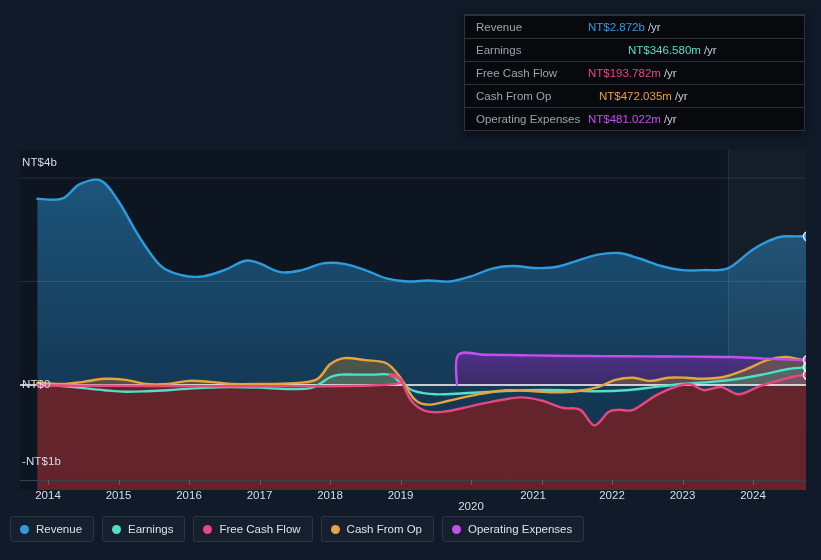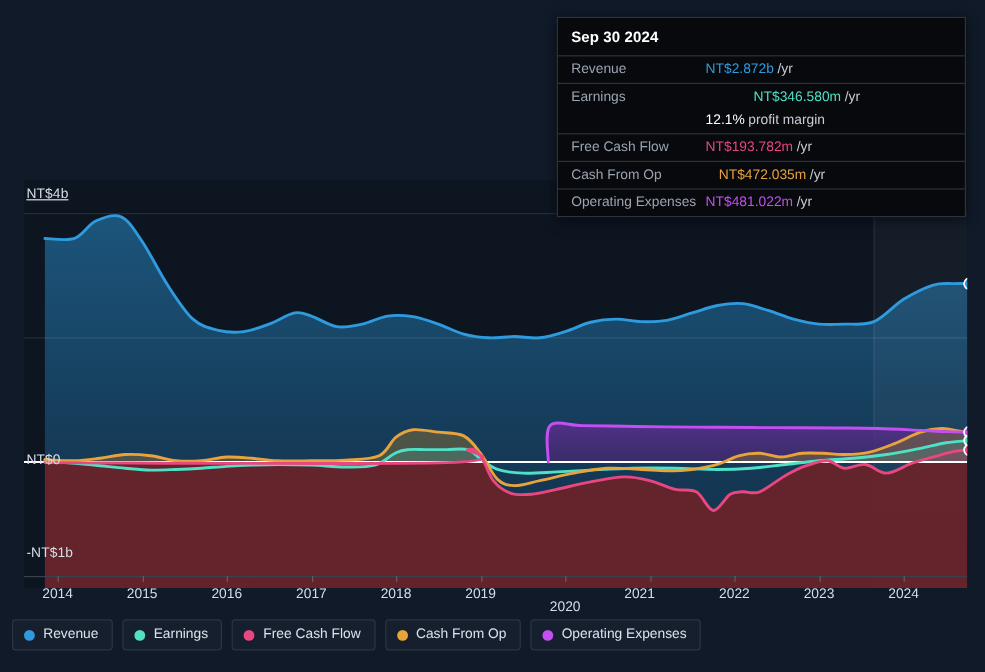--- a/index.html
+++ b/index.html
@@ -117,21 +117,21 @@
           <path d="M 37.42 235.52 C 93.24 235.52, 313.55 237.33, 372.30 235.52 C 431.05 233.71, 385.22 225.60, 389.92 224.65 C 394.62 223.70, 396.97 225.51, 400.50 229.82 C 404.03 234.14, 406.96 245.35, 411.08 250.53 C 415.19 255.70, 419.89 258.98, 425.17 260.88 C 430.46 262.77, 436.34 262.43, 442.80 261.91 C 449.26 261.39, 455.73 259.50, 463.95 257.77 C 472.18 256.04, 482.75 253.28, 492.15 251.56 C 501.55 249.84, 512.13 247.59, 520.35 247.42 C 528.58 247.25, 534.45 248.80, 541.50 250.53 C 548.55 252.25, 556.19 256.22, 562.65 257.77 C 569.11 259.32, 574.99 256.91, 580.27 259.84 C 585.56 262.77, 589.67 275.02, 594.38 275.37 C 599.08 275.71, 604.36 264.50, 608.48 261.91 C 612.59 259.32, 614.94 260.19, 619.05 259.84 C 623.16 259.49, 627.27 262.08, 633.15 259.84 C 639.02 257.60, 647.84 250.01, 654.30 246.38 C 660.76 242.76, 666.05 240.17, 671.92 238.10 C 677.80 236.03, 684.26 233.62, 689.55 233.97 C 694.84 234.31, 698.36 239.66, 703.65 240.18 C 708.94 240.69, 715.40 236.38, 721.27 237.07 C 727.15 237.76, 732.44 244.49, 738.90 244.31 C 745.36 244.14, 753.00 238.45, 760.05 236.03 C 767.10 233.62, 775.33 231.46, 781.20 229.82 C 787.08 228.19, 790.83 227.01, 795.30 226.20 C 799.76 225.39, 805.87 225.18, 807.99 224.97" fill="none" stroke="#e8477f" stroke-width="2.4" stroke-linecap="round" stroke-linejoin="round"></path>
           <path d="M 456.90 235.00 C 457.13 229.95, 453.61 209.77, 458.31 204.73 C 463.01 199.68, 474.76 204.64, 485.10 204.73 C 495.44 204.81, 508.60 205.07, 520.35 205.24 C 532.10 205.42, 543.85 205.63, 555.60 205.76 C 567.35 205.89, 579.10 205.93, 590.85 206.02 C 602.60 206.11, 614.35 206.21, 626.10 206.28 C 637.85 206.35, 649.60 206.37, 661.35 206.43 C 673.10 206.49, 684.85 206.54, 696.60 206.64 C 708.35 206.74, 720.10 206.73, 731.85 207.06 C 743.60 207.38, 757.70 208.18, 767.10 208.61 C 776.50 209.04, 781.44 209.39, 788.25 209.64 C 795.06 209.89, 804.70 210.03, 807.99 210.11" fill="none" stroke="#c44ff0" stroke-width="2.4" stroke-linecap="round" stroke-linejoin="round"></path>
           <path d="M 37.42 48.70 C 41.54 48.70, 55.05 51.11, 62.10 48.70 C 69.15 46.28, 73.26 37.23, 79.73 34.21 C 86.19 31.19, 94.41 27.74, 100.88 30.59 C 107.34 33.43, 112.04 41.80, 118.50 51.29 C 124.96 60.78, 132.60 76.73, 139.65 87.51 C 146.70 98.29, 153.75 109.68, 160.80 115.98 C 167.85 122.27, 174.90 123.56, 181.95 125.29 C 189.00 127.01, 196.05 127.19, 203.10 126.32 C 210.15 125.46, 217.20 122.70, 224.25 120.11 C 231.30 117.53, 239.52 111.92, 245.40 110.80 C 251.27 109.68, 253.63 111.49, 259.50 113.39 C 265.38 115.28, 273.60 121.06, 280.65 122.18 C 287.70 123.31, 294.75 121.58, 301.80 120.11 C 308.85 118.65, 315.90 114.42, 322.95 113.39 C 330.00 112.35, 337.05 112.78, 344.10 113.91 C 351.15 115.03, 358.20 117.70, 365.25 120.11 C 372.30 122.53, 379.35 126.50, 386.40 128.39 C 393.45 130.29, 400.50 131.16, 407.55 131.50 C 414.60 131.84, 421.65 130.47, 428.70 130.47 C 435.75 130.47, 442.80 132.19, 449.85 131.50 C 456.90 130.81, 463.95 128.48, 471.00 126.32 C 478.05 124.17, 485.10 120.29, 492.15 118.56 C 499.20 116.84, 506.25 116.06, 513.30 115.98 C 520.35 115.89, 527.40 117.87, 534.45 118.05 C 541.50 118.22, 548.55 118.22, 555.60 117.01 C 562.65 115.80, 569.70 112.87, 576.75 110.80 C 583.80 108.73, 590.85 105.88, 597.90 104.59 C 604.95 103.30, 612.00 102.35, 619.05 103.04 C 626.10 103.73, 633.15 106.57, 640.20 108.73 C 647.25 110.89, 654.30 114.08, 661.35 115.98 C 668.40 117.87, 675.45 119.42, 682.50 120.11 C 689.55 120.80, 696.01 120.46, 703.65 120.11 C 711.29 119.77, 720.10 121.50, 728.33 118.05 C 736.55 114.60, 744.78 104.50, 753.00 99.41 C 761.22 94.33, 770.62 89.69, 777.67 87.51 C 784.72 85.34, 790.25 86.56, 795.30 86.37 C 800.35 86.18, 805.87 86.37, 807.99 86.37" fill="none" stroke="#2e9bdf" stroke-width="2.4" stroke-linecap="round" stroke-linejoin="round"></path>
           <circle cx="807.9899999999981" cy="86.374" r="4.6" fill="#2e9bdf" stroke="#ffffff" stroke-width="1.4"></circle>
           <circle cx="807.9899999999981" cy="210.10825" r="4.6" fill="#c44ff0" stroke="#ffffff" stroke-width="1.4"></circle>
           <circle cx="807.9899999999981" cy="217.06345" r="4.6" fill="#4fe0c5" stroke="#ffffff" stroke-width="1.4"></circle>
           <circle cx="807.9899999999981" cy="224.97085" r="4.6" fill="#e8477f" stroke="#ffffff" stroke-width="1.4"></circle>
         </g>
     </svg>
 
-    <div class="ylab" style="top:6px;text-decoration:underline;">NT$4b</div>
+    <div class="ylab" style="top:6px;">NT$4b</div>
     <div class="ylab" style="top:228px;">NT$0</div>
     <div class="ylab" style="top:305px;">-NT$1b</div>
   </div>
 
   <div id="xaxis">
     <div id="xaxisline"></div>
   <div class="xtickmark" style="left: 48px;"></div>
       <div class="xtick" style="left: 48px;">2014</div>
       <div class="xtickmark" style="left: 118.5px;"></div>
       <div class="xtick" style="left: 118.5px;">2015</div>
@@ -149,34 +149,29 @@
       <div class="xtick" style="left: 533px;">2021</div>
       <div class="xtickmark" style="left: 612px;"></div>
       <div class="xtick" style="left: 612px;">2022</div>
       <div class="xtickmark" style="left: 682.5px;"></div>
       <div class="xtick" style="left: 682.5px;">2023</div>
       <div class="xtickmark" style="left: 753px;"></div>
       <div class="xtick" style="left: 753px;">2024</div>
     </div>
 
   <div id="tooltip">
-    <div id="tt-date">Sep 30 2024</div>
     <div id="tt-rows">
         <div class="tt-row">
           <div class="tt-key">Revenue</div>
           <div><span class="tt-val" style="color: rgb(46, 155, 223);">NT$2.872b</span><span class="tt-unit">/yr</span></div>
         </div>
         <div class="tt-row">
           <div class="tt-key">Earnings</div>
           <div><span class="tt-val" style="color: rgb(79, 224, 197); margin-left: 40px;">NT$346.580m</span><span class="tt-unit">/yr</span></div>
         </div>
-        <div class="tt-row noborder">
-          <div class="tt-key"></div>
-          <div><span class="tt-val" style="color: rgb(255, 255, 255);">12.1%</span><span class="tt-unit tt-sub">profit margin</span></div>
-        </div>
         <div class="tt-row">
           <div class="tt-key">Free Cash Flow</div>
           <div><span class="tt-val" style="color: rgb(232, 71, 127);">NT$193.782m</span><span class="tt-unit">/yr</span></div>
         </div>
         <div class="tt-row">
           <div class="tt-key">Cash From Op</div>
           <div><span class="tt-val" style="color: rgb(232, 163, 61); padding-left: 11px;">NT$472.035m</span><span class="tt-unit">/yr</span></div>
         </div>
         <div class="tt-row">
           <div class="tt-key">Operating Expenses</div>

